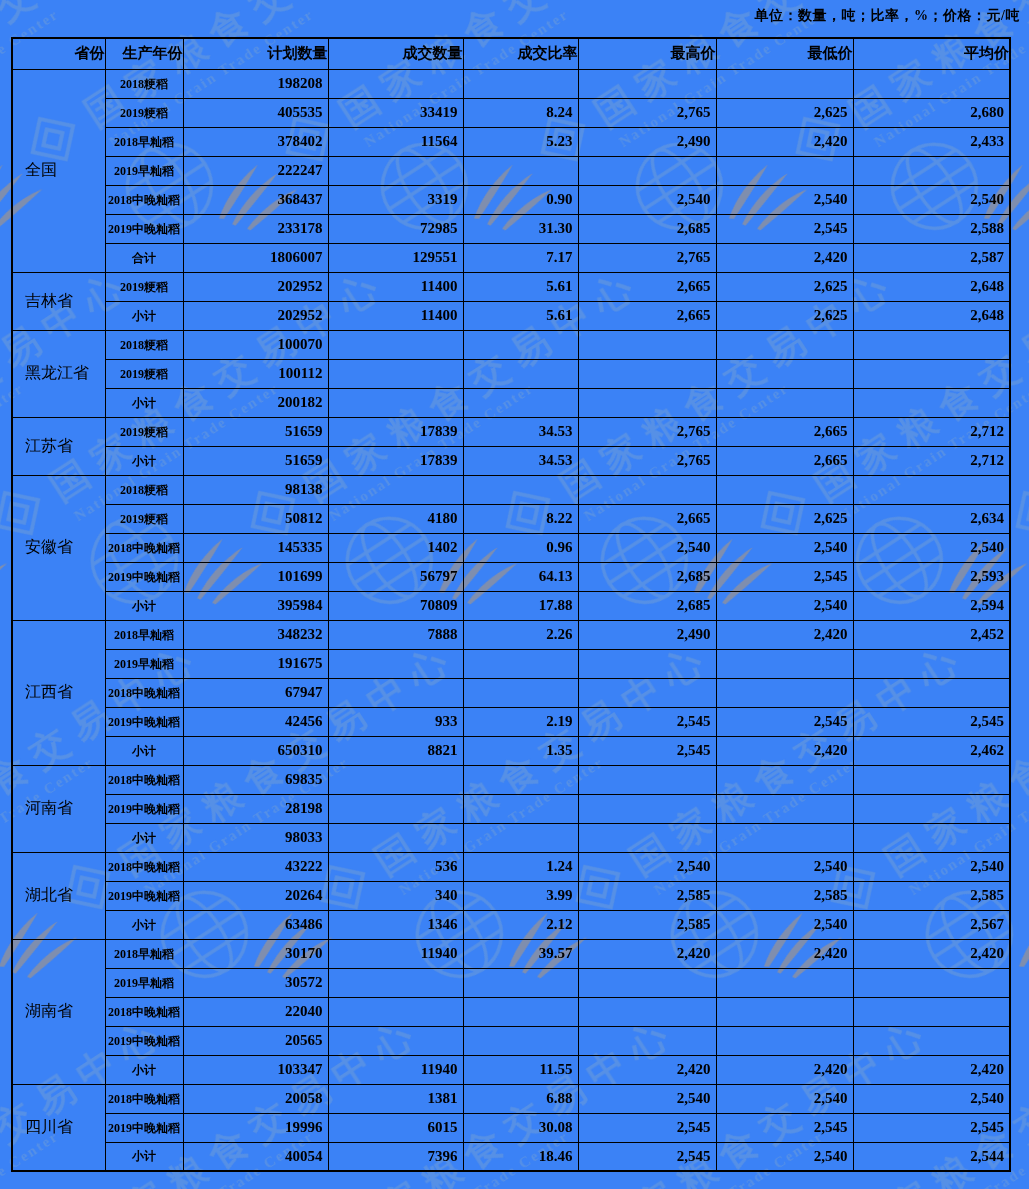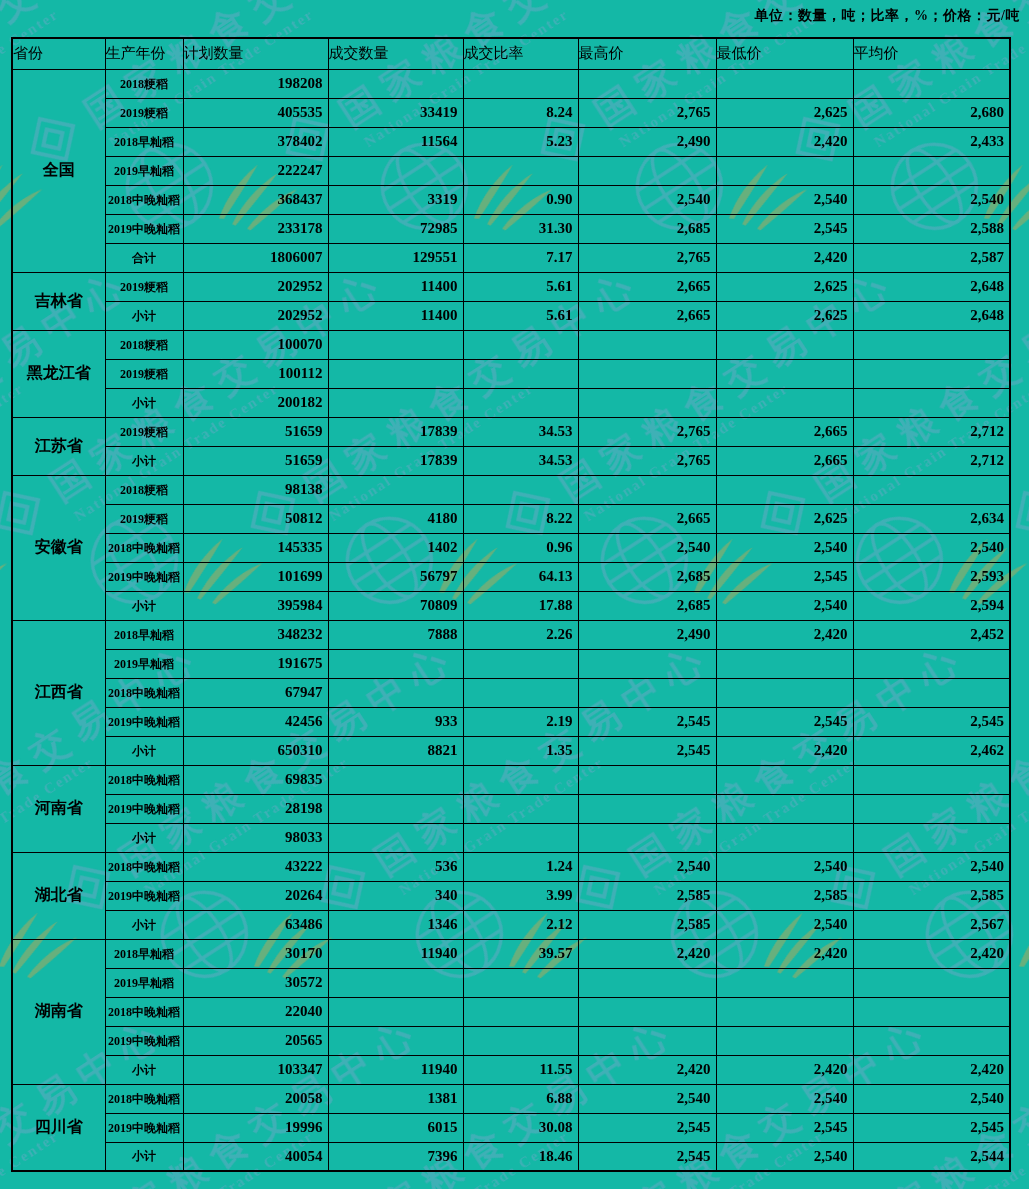--- a/index.html
+++ b/index.html
@@ -1,37 +1,37 @@
 <!DOCTYPE html>
 <html><head>
 <meta charset="utf-8">
 <style>
   html,body{margin:0;padding:0;background:#fff;}
   body{width:1029px;height:1189px;overflow:hidden;
        font-family:"Liberation Serif","DejaVu Serif",serif;}
-  .page{position:relative;width:1029px;height:1189px;overflow:hidden;background:#14b8a6;}
+  .page{position:relative;width:1029px;height:1189px;overflow:hidden;background:#3b82f6;}
 
   
   .watermark{position:absolute;left:0;top:0;width:1029px;height:1189px;z-index:0;}
   .wm-cn{font-size:38px;letter-spacing:11px;fill:#7fa6cf;font-weight:bold;}
   .wm-en{font-size:15px;letter-spacing:2px;fill:#7fa6cf;font-weight:bold;}
 
   
   .unit-note{position:absolute;top:7px;right:9px;z-index:2;
              font-size:14px;font-weight:bold;color:#000;letter-spacing:0.5px;}
 
   
   table.grain-table{position:absolute;left:11px;top:37px;z-index:1;
                     width:998px;table-layout:fixed;border-collapse:collapse;
                     background:transparent;border:2px solid #000;}
   .grain-table th,.grain-table td{border:1px solid #000;color:#000;overflow:hidden;}
   .grain-table thead tr{height:31px;}
   .grain-table tbody tr{height:29px;}
-  .grain-table th{font-size:15px;font-weight:normal;text-align:left;padding:0;}
-  td.province{font-size:16px;font-weight:bold;text-align:center;padding:12px;}
+  .grain-table th{font-size:15px;font-weight:bold;text-align:right;padding:0;}
+  td.province{font-size:16px;font-weight:normal;text-align:left;padding:12px;}
   td.year{font-size:12px;font-weight:bold;text-align:center;line-height:14px;
           word-break:break-all;padding:0 1px;}
   td.num{font-size:15px;font-weight:bold;text-align:right;padding:0 5px 0 0;
          font-variant-numeric:tabular-nums;}
 </style>
 </head>
 <body>
 
 <div class="page">
 

